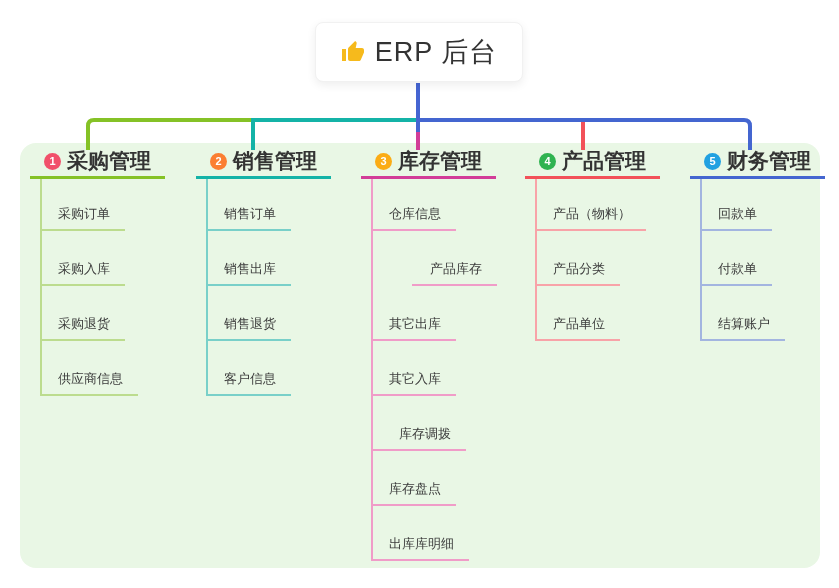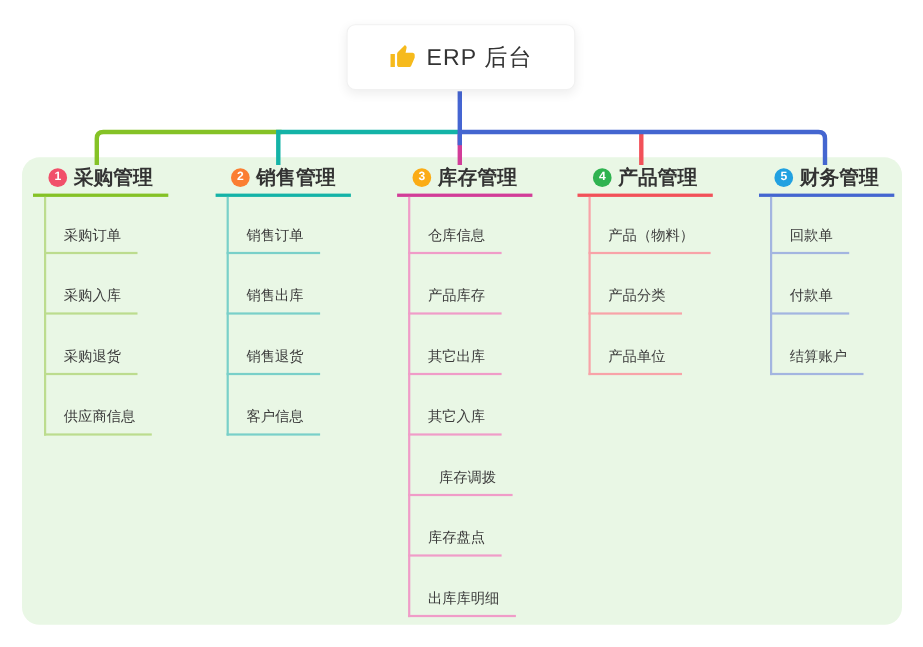--- a/index.html
+++ b/index.html
@@ -13,21 +13,21 @@
     border-radius:16px;background:#e9f7e5;
   }
   
   .root-node{
     position:absolute;left:315px;top:22px;width:208px;height:60px;
     background:#fff;border:1px solid #f1f1f1;border-radius:8px;
     box-shadow:0 3px 10px rgba(0,0,0,.07);
     display:flex;align-items:center;justify-content:center;gap:10px;
     box-sizing:border-box;cursor:pointer;
   }
-  .root-node .label{font-size:21px;color:#333;font-weight:500;letter-spacing:1px;}
+  .root-node .label{font-size:27px;color:#333;font-weight:500;letter-spacing:1px;}
   .root-node svg{display:block;}
   
   svg.wires{position:absolute;left:0;top:0;pointer-events:none;}
   svg.wires path{fill:none;stroke-width:4;}
   
   .branch{position:absolute;top:146px;}
   .branch-1{left:30px;}
   .branch-2{left:196px;}
   .branch-3{left:361px;}
   .branch-4{left:525px;}
@@ -35,21 +35,21 @@
   .branch-head{
     position:relative;height:30px;border-bottom:3px solid #999;
     display:flex;align-items:center;gap:6px;padding:0 14px;
     white-space:nowrap;cursor:pointer;
   }
   .badge{
     width:17px;height:17px;border-radius:50%;flex:0 0 17px;
     color:#fff;font-size:11px;font-weight:bold;line-height:17px;
     text-align:center;
   }
-  .branch-head .label{font-size:18px;font-weight:600;color:#333;}
+  .branch-head .label{font-size:21px;font-weight:600;color:#333;}
   .trunk{position:absolute;left:10px;top:33px;width:2px;background:#ccc;}
   .branch-1 .trunk,.branch-2 .trunk{height:217px;}
   .branch-3 .trunk{height:382px;}
   .branch-4 .trunk,.branch-5 .trunk{height:162px;}
   .child{
     position:absolute;left:10px;height:28px;line-height:26px;
     border-bottom:2px solid #737373;padding:0 15px 0 18px;
     font-size:13px;color:#3c3c3c;white-space:nowrap;cursor:pointer;
   }
   .c0{top:55px;}.c1{top:110px;}.c2{top:165px;}.c3{top:220px;}
@@ -104,21 +104,21 @@
     <div class="child c3" style="border-bottom-color: rgb(121, 208, 201);">客户信息</div>
   </div>
 
   <div class="branch branch-3">
     <div class="branch-head" style="border-bottom-color: rgb(210, 61, 152);">
       <span class="badge" style="background-color: rgb(251, 172, 21);">3</span>
       <span class="label">库存管理</span>
     </div>
     <div class="trunk" style="background-color: rgb(240, 156, 200);"></div>
     <div class="child c0" style="border-bottom-color: rgb(240, 156, 200);">仓库信息</div>
-    <div class="child c1" style="border-bottom-color: rgb(240, 156, 200);">产品库存</div>
+    <div class="child c1" style="border-bottom-color: rgb(240, 156, 200); margin-left: 41px;">产品库存</div>
     <div class="child c2" style="border-bottom-color: rgb(240, 156, 200);">其它出库</div>
     <div class="child c3" style="border-bottom-color: rgb(240, 156, 200);">其它入库</div>
     <div class="child c4" style="border-bottom-color: rgb(240, 156, 200);">库存调拨</div>
     <div class="child c5" style="border-bottom-color: rgb(240, 156, 200);">库存盘点</div>
     <div class="child c6" style="border-bottom-color: rgb(240, 156, 200);">出库库明细</div>
   </div>
 
   <div class="branch branch-4">
     <div class="branch-head" style="border-bottom-color: rgb(242, 81, 89);">
       <span class="badge" style="background-color: rgb(47, 179, 80);">4</span>

